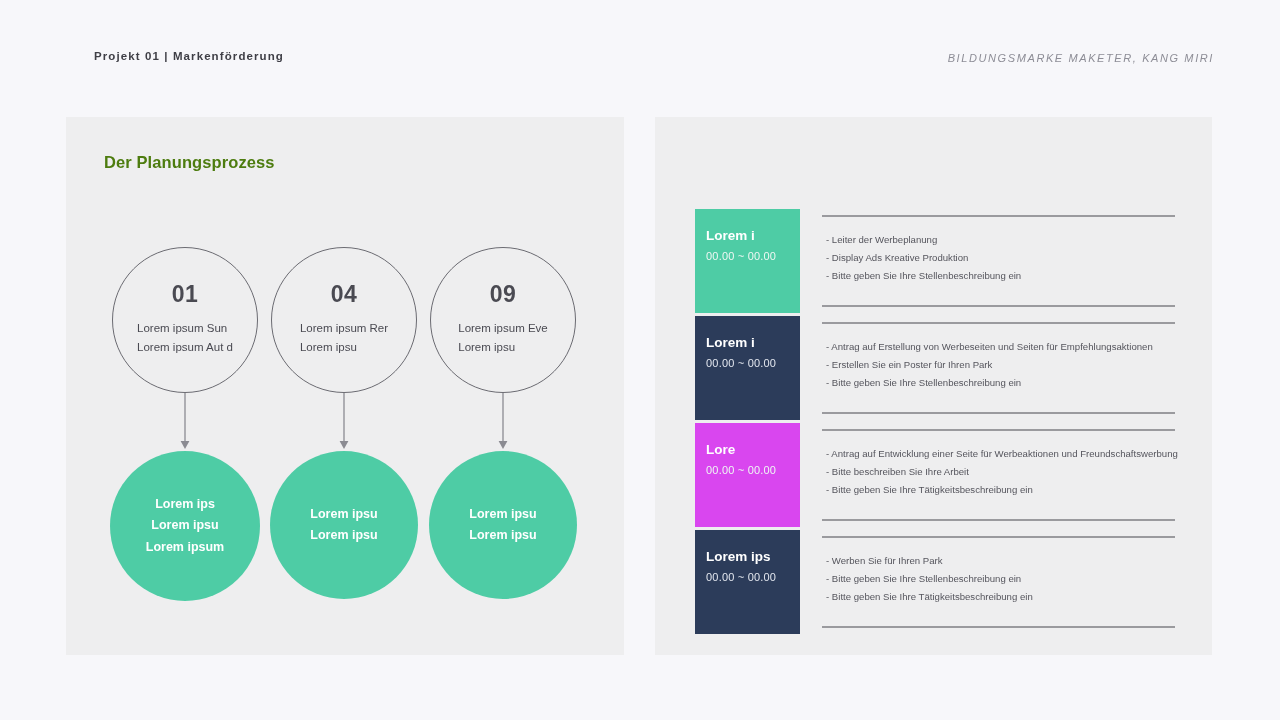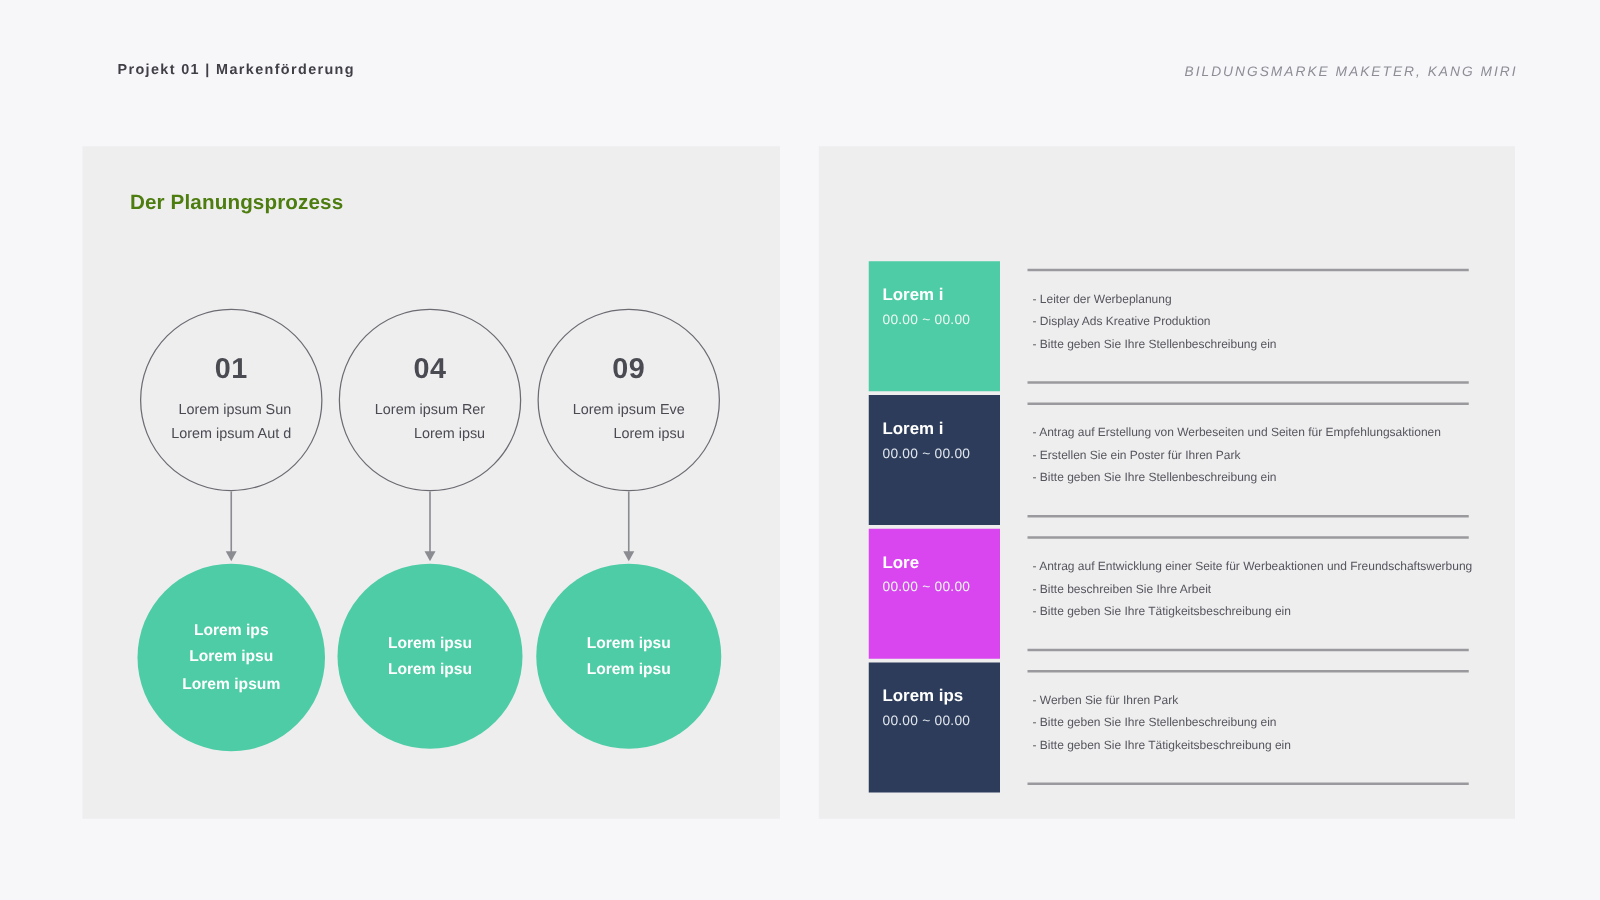--- a/index.html
+++ b/index.html
@@ -84,21 +84,21 @@
     font-weight: bold;
     color: #4a4a52;
     line-height: 1;
     margin-bottom: 13px;
     letter-spacing: 0.5px;
   }
   .step-text {
     font-size: 11.5px;
     color: #4a4a52;
     line-height: 1.65;
-    text-align: right;
+    text-align: left;
     white-space: pre-line;
   }
 
   .connector {
     position: relative;
     width: 100%;
     height: 58px;
   }
   .connector svg { position: absolute; left: 50%; transform: translateX(-50%); top: 0; }
 

